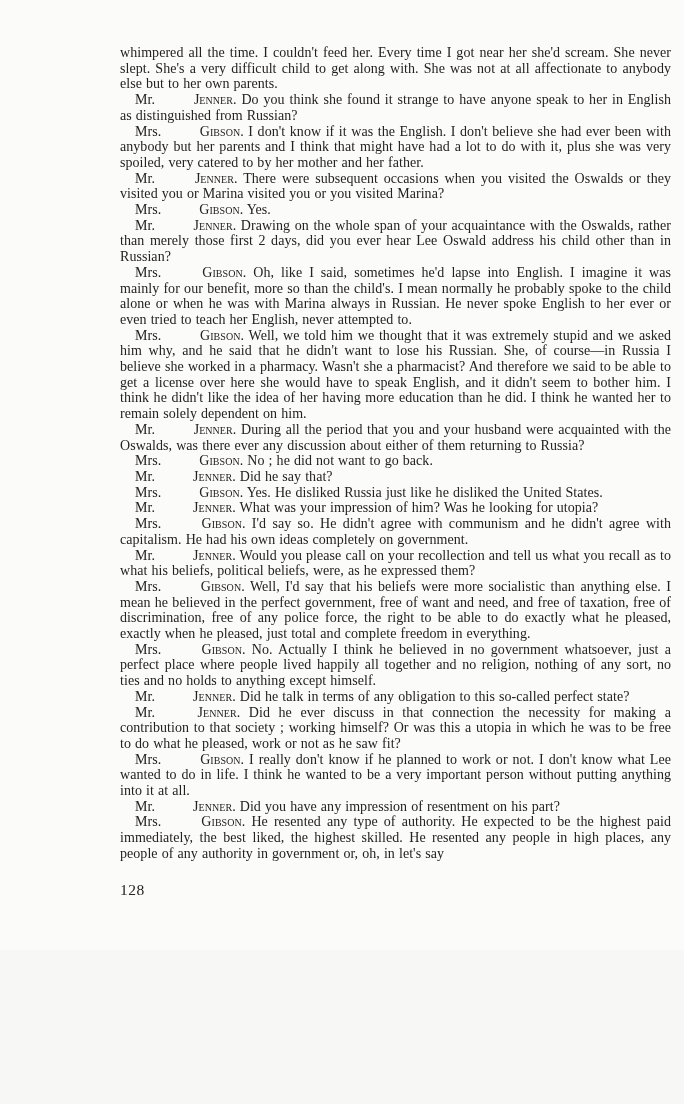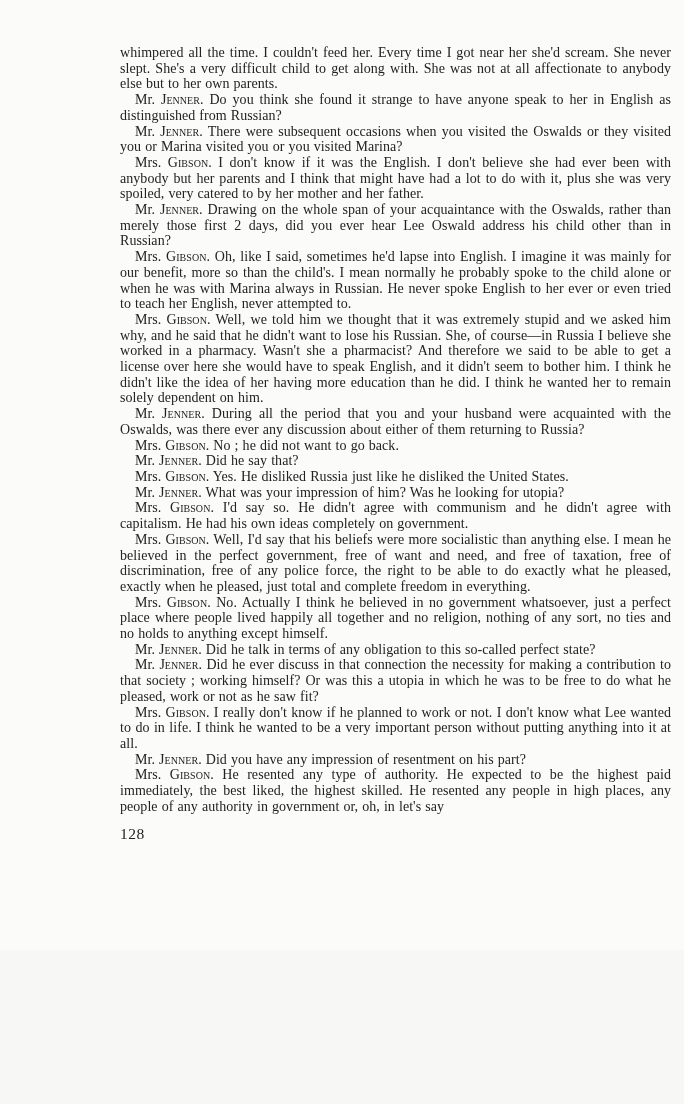--- a/index.html
+++ b/index.html
@@ -28,46 +28,49 @@
   .para {
     margin: 0;
     text-indent: 15px;
   }
   .para.cont {
     text-indent: 0;
   }
   .sp-title { }
   .sp-name {
     font-variant: small-caps;
+    margin-left: 34px;
   }
   .page-number {
-    margin-top: 11px;
+    margin-top: 19px;
     font-size: 15.5px;
     letter-spacing: 0.5px;
     text-align: left;
   }
 </style>
 </head>
 <body>
 
 <div class="page">
   <div class="text-block">
       <p class="para cont">whimpered all the time. I couldn't feed her. Every time I got near her she'd scream. She never slept. She's a very difficult child to get along with. She was not at all affectionate to anybody else but to her own parents.</p>
       <p class="para"><span class="sp-title">Mr. </span><span class="sp-name">Jenner.</span> Do you think she found it strange to have anyone speak to her in English as distinguished from Russian?</p>
+      <p class="para"><span class="sp-title">Mrs. </span><span class="sp-name">Gibson.</span> I don't know if it was the English. I don't believe she had ever been with anybody but her parents and I think that might have had a lot to do with it, plus she was very spoiled, very catered to by her mother and her father.</p>
       <p class="para"><span class="sp-title">Mr. </span><span class="sp-name">Jenner.</span> There were subsequent occasions when you visited the Oswalds or they visited you or Marina visited you or you visited Marina?</p>
-      <p class="para"><span class="sp-title">Mrs. </span><span class="sp-name">Gibson.</span> I don't know if it was the English. I don't believe she had ever been with anybody but her parents and I think that might have had a lot to do with it, plus she was very spoiled, very catered to by her mother and her father.</p>
+      <p class="para"><span class="sp-title">Mrs. </span><span class="sp-name">Gibson.</span> Yes.</p>
       <p class="para"><span class="sp-title">Mr. </span><span class="sp-name">Jenner.</span> Drawing on the whole span of your acquaintance with the Oswalds, rather than merely those first 2 days, did you ever hear Lee Oswald address his child other than in Russian?</p>
       <p class="para"><span class="sp-title">Mrs. </span><span class="sp-name">Gibson.</span> Oh, like I said, sometimes he'd lapse into English. I imagine it was mainly for our benefit, more so than the child's. I mean normally he probably spoke to the child alone or when he was with Marina always in Russian. He never spoke English to her ever or even tried to teach her English, never attempted to.</p>
       <p class="para"><span class="sp-title">Mrs. </span><span class="sp-name">Gibson.</span> Well, we told him we thought that it was extremely stupid and we asked him why, and he said that he didn't want to lose his Russian. She, of course—in Russia I believe she worked in a pharmacy. Wasn't she a pharmacist? And therefore we said to be able to get a license over here she would have to speak English, and it didn't seem to bother him. I think he didn't like the idea of her having more education than he did. I think he wanted her to remain solely dependent on him.</p>
       <p class="para"><span class="sp-title">Mr. </span><span class="sp-name">Jenner.</span> During all the period that you and your husband were acquainted with the Oswalds, was there ever any discussion about either of them returning to Russia?</p>
       <p class="para"><span class="sp-title">Mrs. </span><span class="sp-name">Gibson.</span> No ; he did not want to go back.</p>
       <p class="para"><span class="sp-title">Mr. </span><span class="sp-name">Jenner.</span> Did he say that?</p>
       <p class="para"><span class="sp-title">Mrs. </span><span class="sp-name">Gibson.</span> Yes. He disliked Russia just like he disliked the United States.</p>
       <p class="para"><span class="sp-title">Mr. </span><span class="sp-name">Jenner.</span> What was your impression of him? Was he looking for utopia?</p>
       <p class="para"><span class="sp-title">Mrs. </span><span class="sp-name">Gibson.</span> I'd say so. He didn't agree with communism and he didn't agree with capitalism. He had his own ideas completely on government.</p>
+      <p class="para"><span class="sp-title">Mr. </span><span class="sp-name">Jenner.</span> Would you please call on your recollection and tell us what you recall as to what his beliefs, political beliefs, were, as he expressed them?</p>
       <p class="para"><span class="sp-title">Mrs. </span><span class="sp-name">Gibson.</span> Well, I'd say that his beliefs were more socialistic than anything else. I mean he believed in the perfect government, free of want and need, and free of taxation, free of discrimination, free of any police force, the right to be able to do exactly what he pleased, exactly when he pleased, just total and complete freedom in everything.</p>
       <p class="para"><span class="sp-title">Mrs. </span><span class="sp-name">Gibson.</span> No. Actually I think he believed in no government whatsoever, just a perfect place where people lived happily all together and no religion, nothing of any sort, no ties and no holds to anything except himself.</p>
       <p class="para"><span class="sp-title">Mr. </span><span class="sp-name">Jenner.</span> Did he talk in terms of any obligation to this so-called perfect state?</p>
       <p class="para"><span class="sp-title">Mr. </span><span class="sp-name">Jenner.</span> Did he ever discuss in that connection the necessity for making a contribution to that society ; working himself? Or was this a utopia in which he was to be free to do what he pleased, work or not as he saw fit?</p>
       <p class="para"><span class="sp-title">Mrs. </span><span class="sp-name">Gibson.</span> I really don't know if he planned to work or not. I don't know what Lee wanted to do in life. I think he wanted to be a very important person without putting anything into it at all.</p>
       <p class="para"><span class="sp-title">Mr. </span><span class="sp-name">Jenner.</span> Did you have any impression of resentment on his part?</p>
       <p class="para"><span class="sp-title">Mrs. </span><span class="sp-name">Gibson.</span> He resented any type of authority. He expected to be the highest paid immediately, the best liked, the highest skilled. He resented any people in high places, any people of any authority in government or, oh, in let's say</p>
     </div>
   <div class="page-number">128</div>
 </div>

